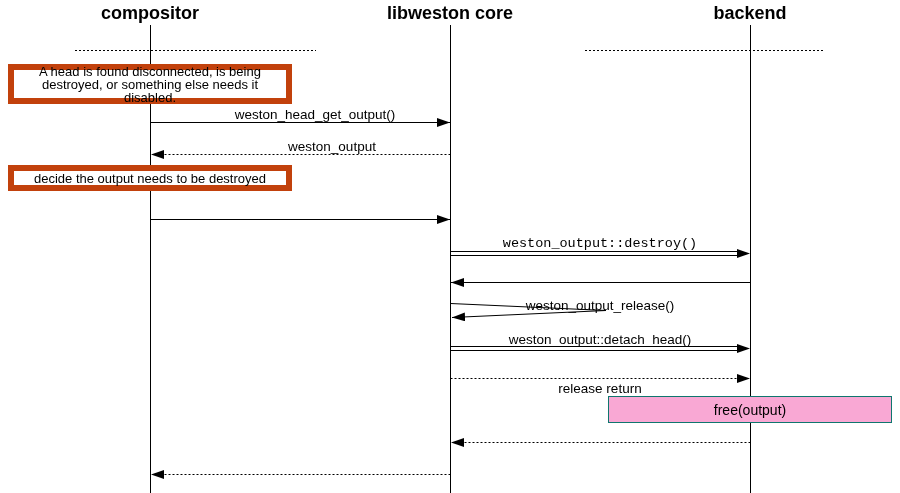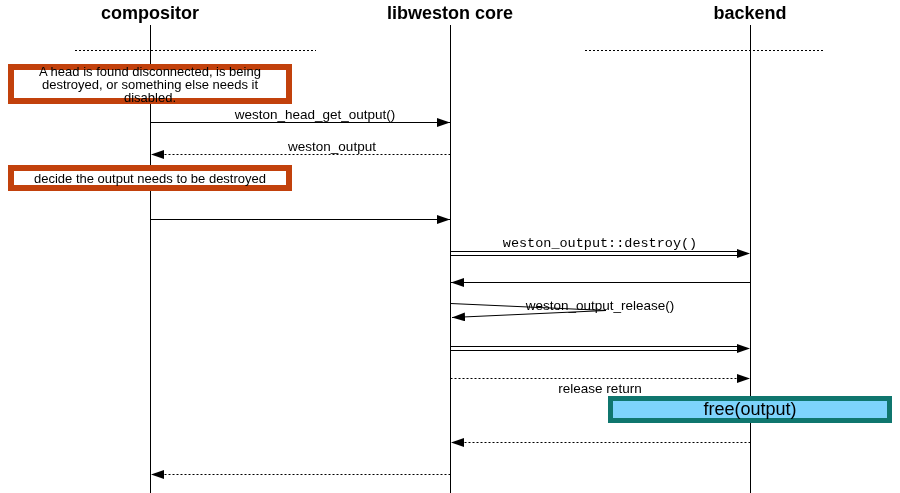--- a/index.html
+++ b/index.html
@@ -16,22 +16,22 @@
   .participant { font-size:18px;font-weight:bold; }
   .msg-label { }
   .right-align { text-align:right; }
   .note-box {
     position:absolute; box-sizing:border-box; background:#ffffff;
     border:6px solid #c2410c; font-size:13px; line-height:13px;
     text-align:center; padding:0 2px; display:flex; align-items:center;
     justify-content:center; white-space:normal;
   }
   .action-box {
-    position:absolute; box-sizing:border-box; background:#7dd3fc;
-    border:5px solid #0f766e; font-size:18px; text-align:center;
+    position:absolute; box-sizing:border-box; background:#f9a8d4;
+    border:1px solid #0f766e; font-size:14px; text-align:center;
     display:flex; align-items:center; justify-content:center;
   }
 </style>
 </head>
 <body>
 
 <div class="diagram">
 
   <svg width="900" height="493" viewBox="0 0 900 493">
     <defs>
@@ -79,17 +79,18 @@
 
   <div class="note-box" style="left:8px; top:64px; width:284px; height:40px;">A head is found disconnected, is being destroyed, or something else needs it disabled.</div>
 
   <div class="lbl msg-label" style="left:165px; top:107px; width:300px;">weston_head_get_output()</div>
   <div class="lbl msg-label" style="left:150px; top:139px; width:300px;padding-left:32px;">weston_output</div>
 
   <div class="note-box" style="left:8px; top:165px; width:284px; height:26px;">decide the output needs to be destroyed</div>
 
   <div class="lbl msg-label" style="left:450px; top:236px; width:300px;font-family:Liberation Mono, monospace;">weston_output::destroy()</div>
   <div class="lbl msg-label" style="left:450px; top:271px; width:300px;margin-top:27px;">weston_output_release()</div>
+  <div class="lbl msg-label" style="left:450px; top:332px; width:300px;">weston_output::detach_head()</div>
   <div class="lbl msg-label" style="left:450px; top:381px; width:300px;">release return</div>
 
   <div class="action-box" style="left:608px; top:396px; width:284px; height:27px;">free(output)</div>
 
 </div>
 
 </body></html>

